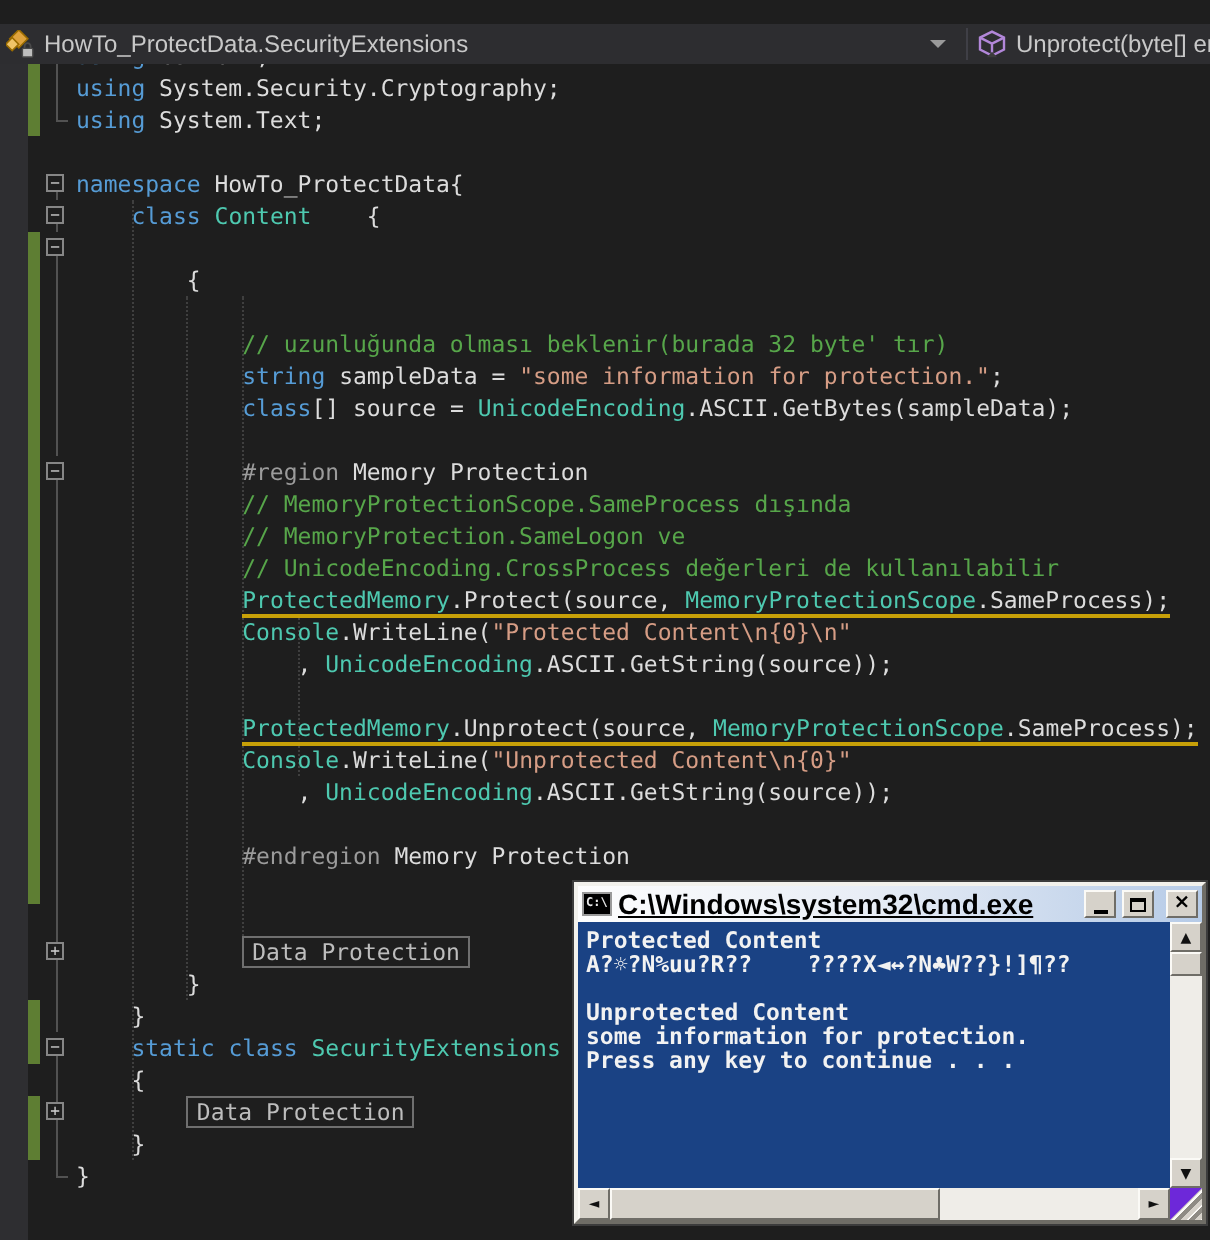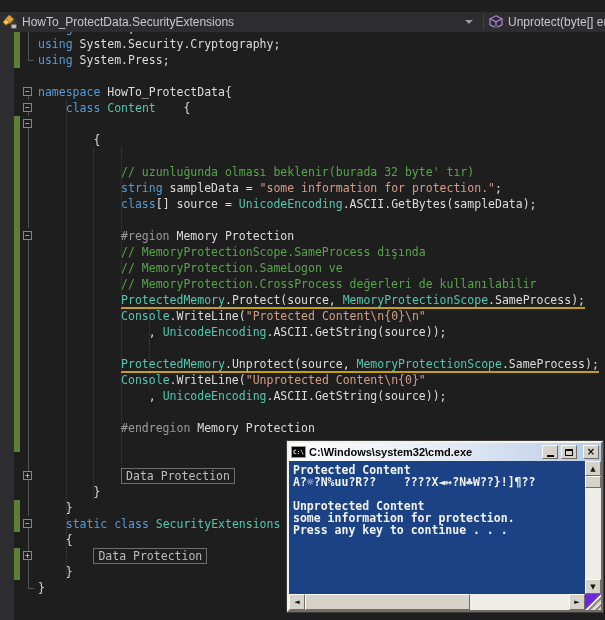--- a/index.html
+++ b/index.html
@@ -42,21 +42,21 @@
   .box{border:1px solid #6f6f6f;color:#bdbdbd;padding:0 4px;}
 
   
   .cmd{position:absolute;left:287px;top:441px;width:316px;height:171px;box-sizing:border-box;
        background:#d6d2ca;border:2px solid;border-color:#f2f1ec #6f6d66 #6f6d66 #f2f1ec;
        outline:1px solid #3c3c3c;z-index:10;}
   .cmd-title{height:18px;display:flex;align-items:center;padding:0 2px;gap:3px;
        background:linear-gradient(90deg,#fdfdfd 0%,#e9eef6 45%,#b6cbe7 100%);}
   .cmd-icon{flex:none;width:15px;height:12px;background:#000;border:1px solid #9a9a9a;box-sizing:border-box;
        color:#e8e8e8;font:bold 6px/10px "DejaVu Sans Mono",monospace;text-align:left;padding-left:1px;overflow:hidden;}
-  .cmd-title-text{flex:1;font-weight:bold;font-size:11px;color:#000;white-space:nowrap;overflow:hidden;}
+  .cmd-title-text{flex:1;font-weight:bold;font-size:14px;color:#000;white-space:nowrap;overflow:hidden;text-decoration:underline;}
   .cbtn{flex:none;width:16px;height:14px;box-sizing:border-box;background:#d6d2ca;border:1px solid;
        border-color:#fbfaf6 #6f6d67 #6f6d67 #fbfaf6;display:flex;align-items:center;justify-content:center;
        font:bold 10px/10px "DejaVu Sans",sans-serif;color:#000;}
   .cbtn-close{margin-left:3px;}
   .g-min{width:7px;height:2px;background:#000;margin-top:7px;}
   .g-max{width:8px;height:7px;box-sizing:border-box;border:1px solid #000;border-top-width:2px;}
   .cmd-client{position:relative;height:149px;background:#6d28d9;}
   .cmd-blue{position:absolute;left:0;top:0;right:16px;bottom:16px;background:var(--con-bg,#1a4284);overflow:hidden;}
   .cmd-text{margin:0;position:absolute;left:4px;top:3px;font:bold 11.5px/12px "DejaVu Sans Mono",monospace;
        color:var(--con-text,#f2f2f2);white-space:pre;}
@@ -123,21 +123,21 @@
         <span class="codeln"><span class="kw">using</span><span class="pl"> Content;</span></span>
       </div>
       <div class="eline">
         <span class="bar on"></span>
         <span class="fold line"></span>
         <span class="codeln"><span class="kw">using</span><span class="pl"> System.Security.Cryptography;</span></span>
       </div>
       <div class="eline">
         <span class="bar on"></span>
         <span class="fold elbow"></span>
-        <span class="codeln"><span class="kw">using</span><span class="pl"> System.Press;</span></span>
+        <span class="codeln"><span class="kw">using</span><span class="pl"> System.Text;</span></span>
       </div>
       <div class="eline">
         <span class="bar"></span>
         <span class="fold none"></span>
         <span class="codeln"></span>
       </div>
       <div class="eline">
         <span class="bar"></span>
         <span class="fold minus">
           <span class="foldbox">−</span>
@@ -199,21 +199,21 @@
         <span class="codeln"><span class="cm">            // MemoryProtectionScope.SameProcess dışında</span></span>
       </div>
       <div class="eline">
         <span class="bar on"></span>
         <span class="fold line"></span>
         <span class="codeln"><span class="cm">            // MemoryProtection.SameLogon ve</span></span>
       </div>
       <div class="eline">
         <span class="bar on"></span>
         <span class="fold line"></span>
-        <span class="codeln"><span class="cm">            // MemoryProtection.CrossProcess değerleri de kullanılabilir</span></span>
+        <span class="codeln"><span class="cm">            // UnicodeEncoding.CrossProcess değerleri de kullanılabilir</span></span>
       </div>
       <div class="eline">
         <span class="bar on"></span>
         <span class="fold line"></span>
         <span class="codeln"><span class="pl">            </span><span class="ty u">ProtectedMemory</span><span class="pl u">.Protect(source, </span><span class="ty u">MemoryProtectionScope</span><span class="pl u">.SameProcess);</span></span>
       </div>
       <div class="eline">
         <span class="bar on"></span>
         <span class="fold line"></span>
         <span class="codeln"><span class="pl">            </span><span class="ty">Console</span><span class="pl">.WriteLine(</span><span class="st">"Protected Content\n{0}\n"</span></span>

